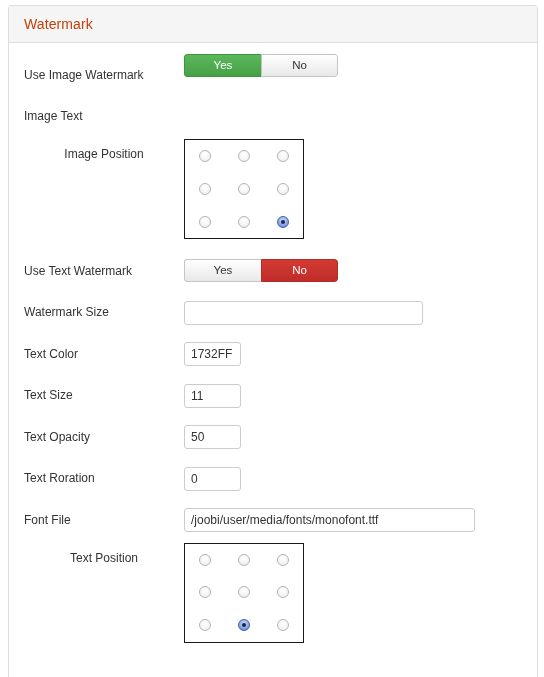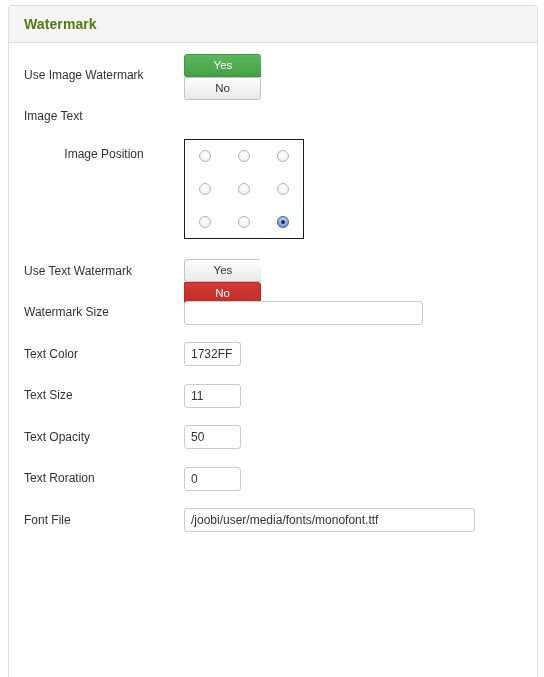--- a/index.html
+++ b/index.html
@@ -34,22 +34,22 @@
     background: #f5f5f5;
     border-bottom: 1px solid #dddddd;
     box-sizing: border-box;
     display: flex;
     align-items: center;
     padding-left: 15px;
   }
 
   .panel-title {
     font-size: 14px;
-    font-weight: bold;
-    color: #4d7c0f;
+    font-weight: normal;
+    color: #c2410c;
     letter-spacing: 0.1px;
   }
 
   .panel-body {
     padding: 0;
     position: relative;
   }
 
   .form-row {
     position: relative;
@@ -100,21 +100,20 @@
   }
   input.txt.wide-1 { width: 291px; }
   input.txt.wide-2 { width: 239px; }
   input.txt.narrow { width: 57px; }
 
   
   .btn-group {
     display: inline-flex;
     border-radius: 3px;
     overflow: hidden;
-    flex-direction: column;
   }
   .btn-tgl {
     box-sizing: border-box;
     width: 77px;
     height: 23px;
     font-family: "Liberation Sans", sans-serif;
     font-size: 11.5px;
     line-height: 21px;
     text-align: center;
     border: 1px solid #c4c4c4;
@@ -274,15 +273,31 @@
       </div>
     </div>
 
     <div class="form-row">
       <span class="form-label">Font File</span>
       <div class="form-control-wrap" style="top:9px;">
         <input class="txt wide-1" type="text" value="/joobi/user/media/fonts/monofont.ttf" style="">
       </div>
     </div>
 
+    <div class="form-row tall-grid">
+      <span class="form-label">Text Position</span>
+      <div class="form-control-wrap" style="top:2px;">
+        <div class="pos-grid" id="text-position-grid">
+            <span class="radio"></span>
+            <span class="radio"></span>
+            <span class="radio"></span>
+            <span class="radio"></span>
+            <span class="radio"></span>
+            <span class="radio"></span>
+            <span class="radio"></span>
+            <span class="radio checked"></span>
+            <span class="radio"></span>
+          </div>
+      </div>
+    </div>
 
   </div>
 </div>
 
 </body></html>

